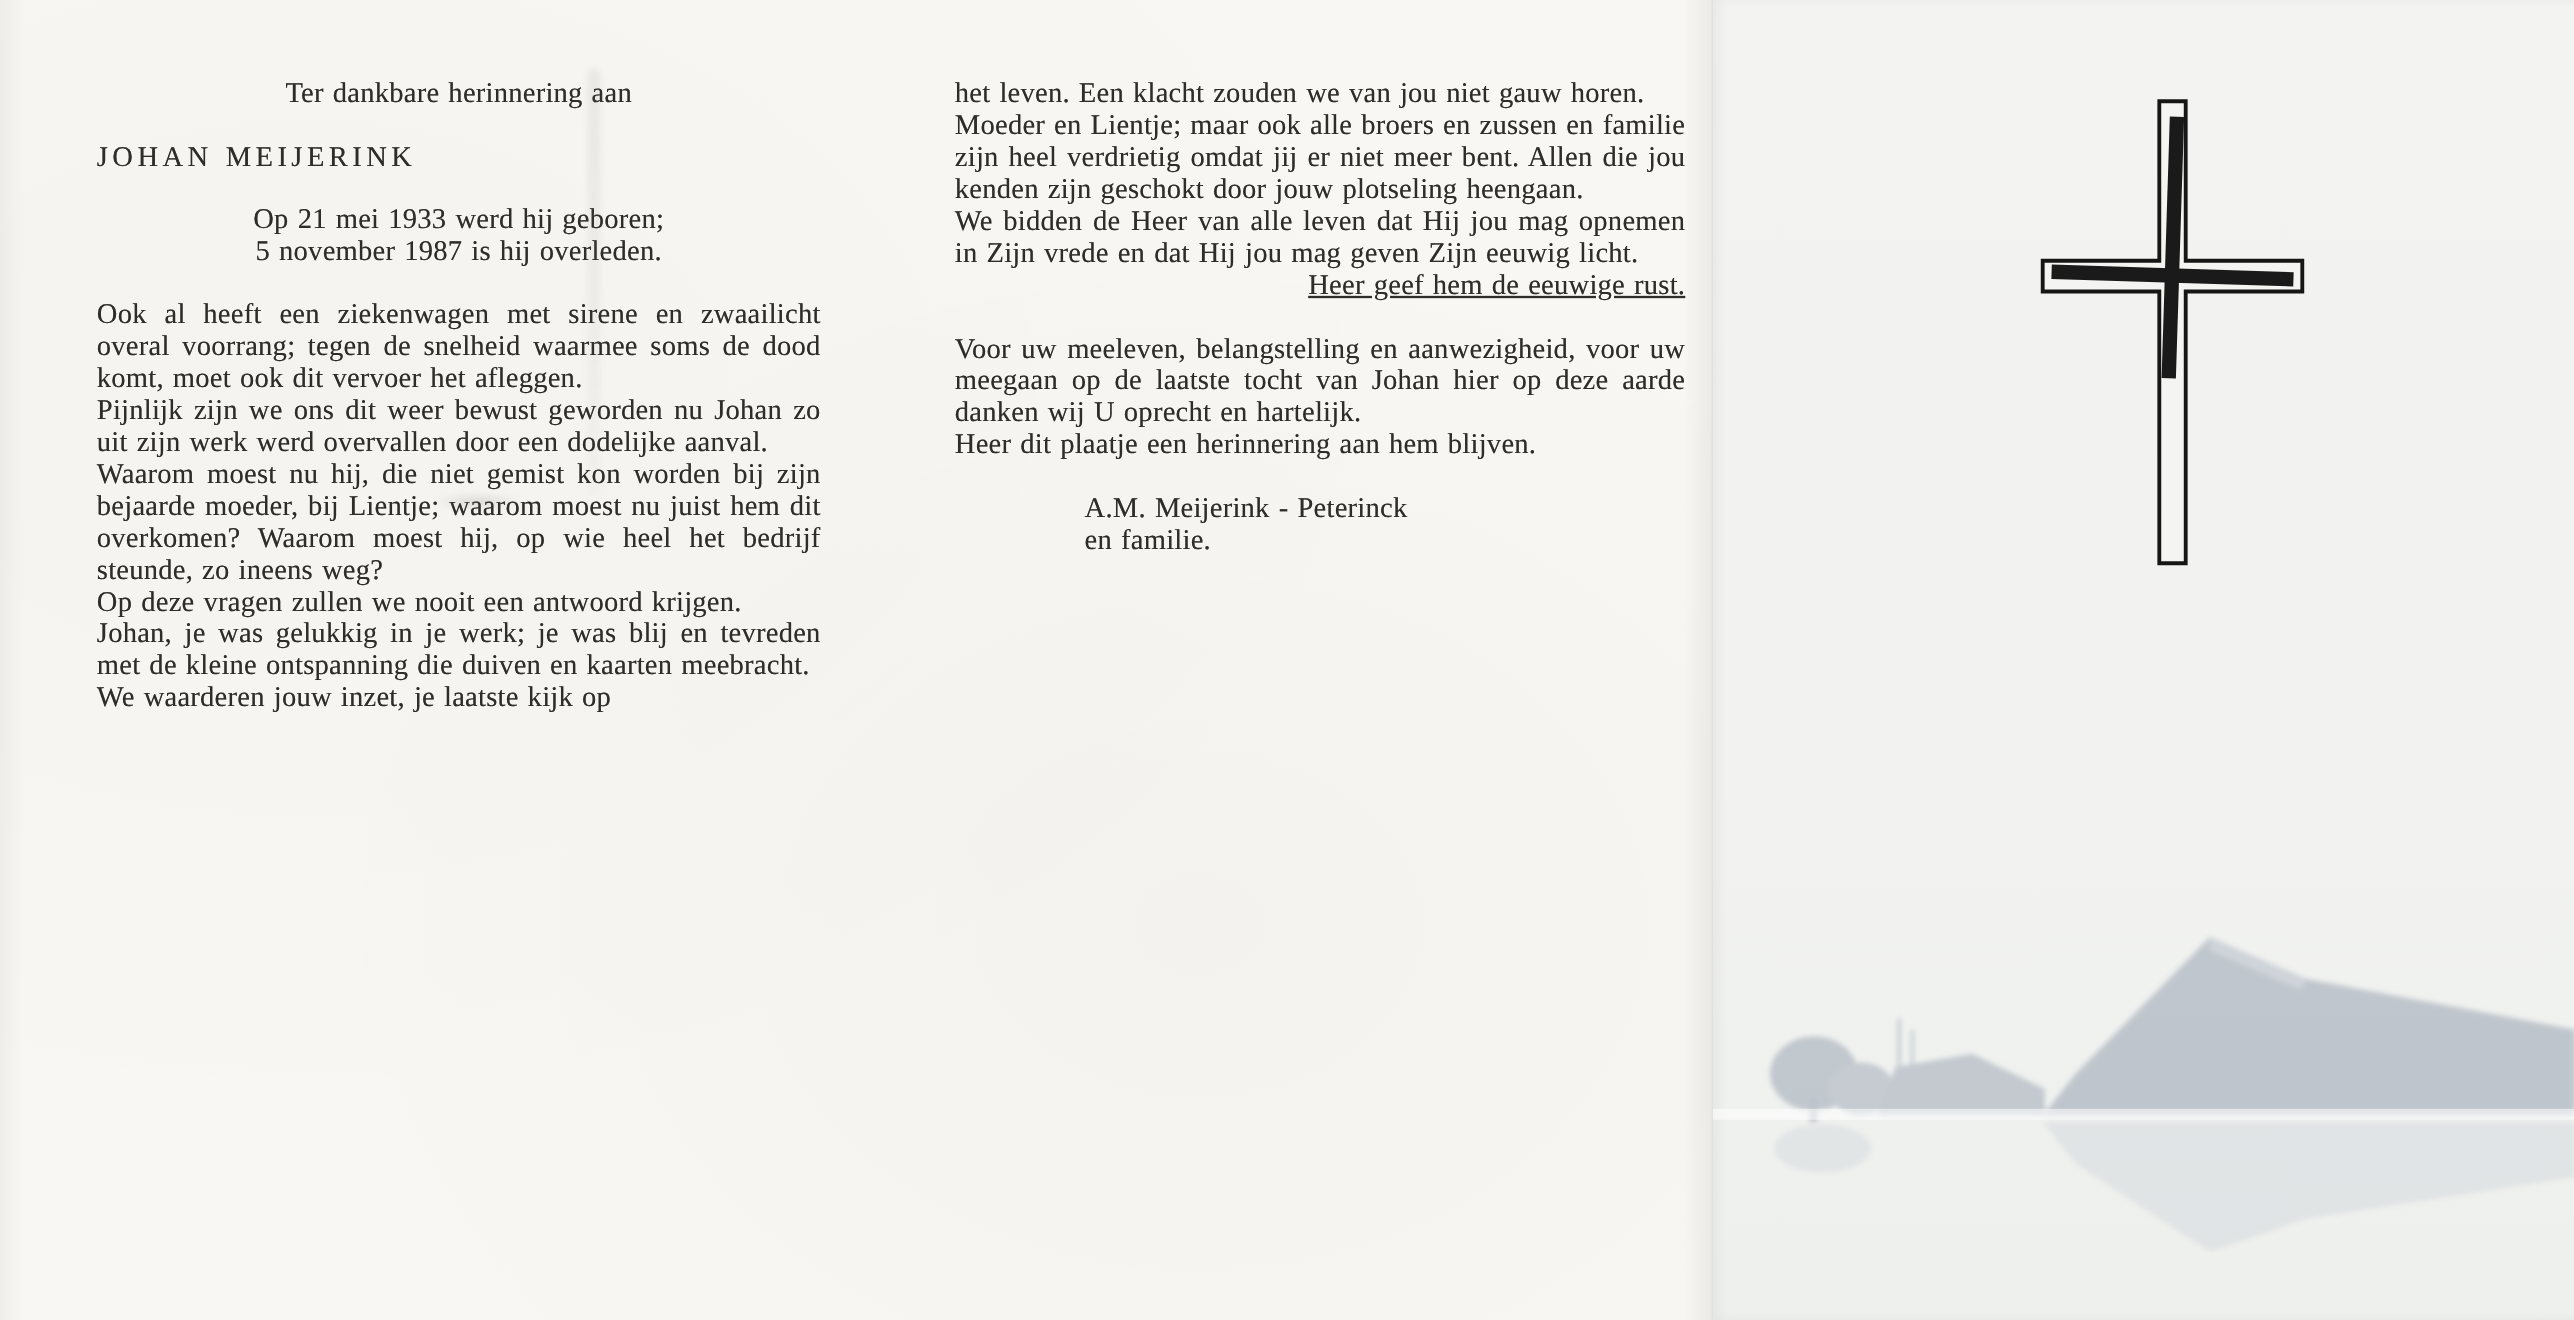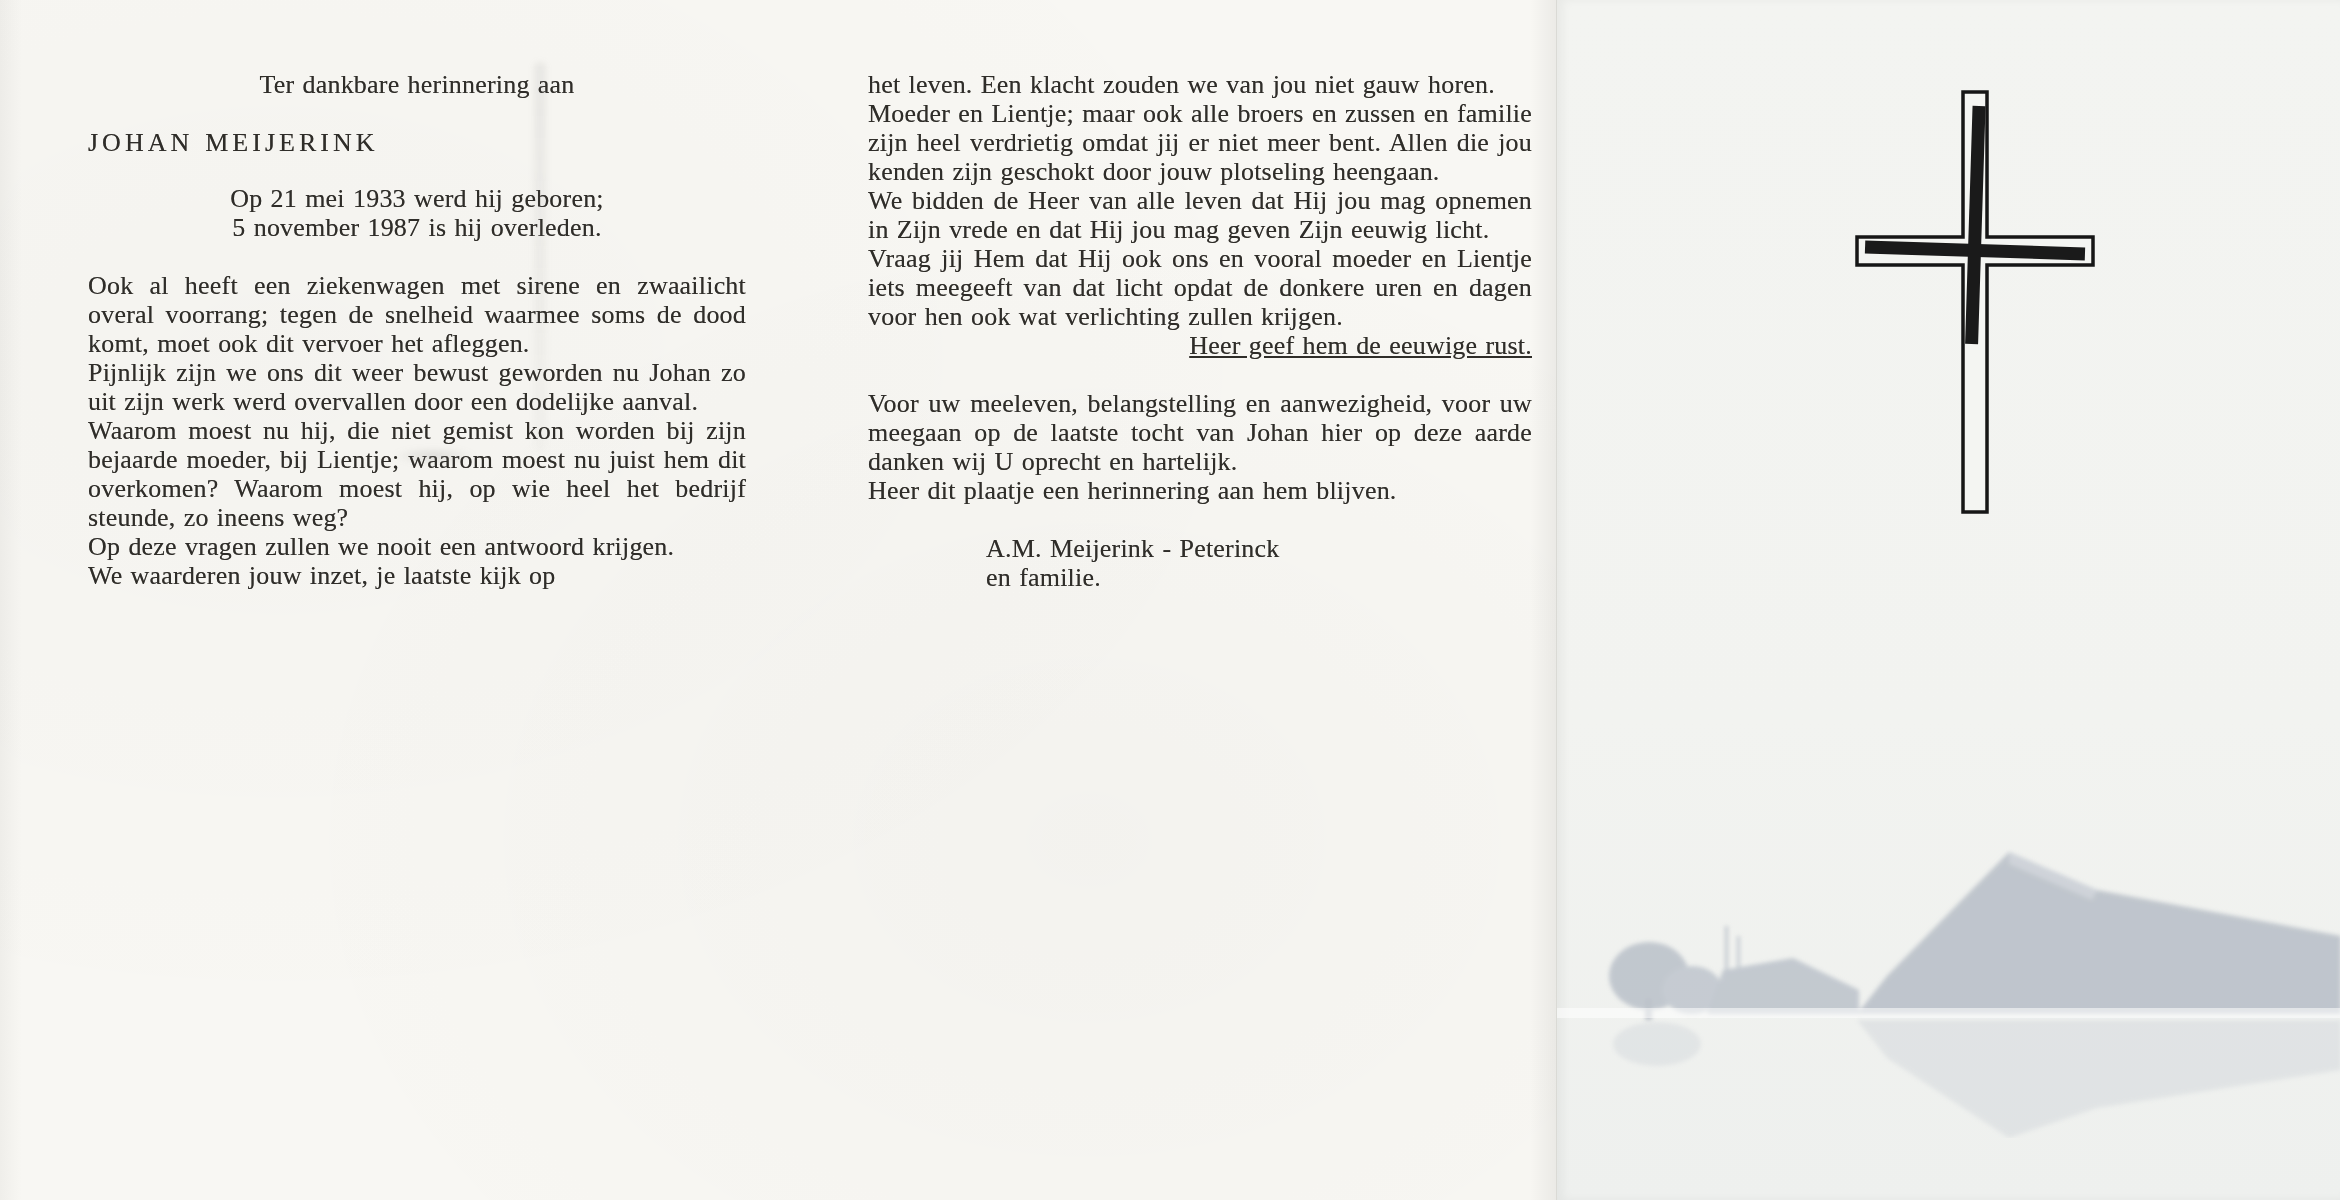--- a/index.html
+++ b/index.html
@@ -63,28 +63,28 @@
     <div class="dedication">Ter dankbare herinnering aan</div>
     <div class="deceased">JOHAN  MEIJERINK</div>
     <div class="dates">
       <div>Op 21 mei 1933 werd hij geboren;</div>
       <div>5 november 1987 is hij overleden.</div>
     </div>
     <p>Ook al heeft een ziekenwagen met sirene en zwaailicht overal voorrang; tegen de snelheid waarmee soms de dood komt, moet ook dit vervoer het afleggen.</p>
     <p>Pijnlijk zijn we ons dit weer bewust geworden nu Johan zo uit zijn werk werd overvallen door een dodelijke aanval.</p>
     <p>Waarom moest nu hij, die niet gemist kon worden bij zijn bejaarde moeder, bij Lientje; waarom moest nu juist hem dit overkomen? Waarom moest hij, op wie heel het bedrijf steunde, zo ineens weg?</p>
     <p>Op deze vragen zullen we nooit een antwoord krijgen.</p>
+    <p>Johan, je was gelukkig in je werk; je was blij en tevreden met de kleine ontspanning die duiven en kaarten meebracht.</p>
     <p>We waarderen jouw inzet, je laatste kijk op</p>
   </div>
 
   <div class="col col-mid">
     <p>het leven. Een klacht zouden we van jou niet gauw horen.</p>
     <p>Moeder en Lientje; maar ook alle broers en zussen en familie zijn heel verdrietig omdat jij er niet meer bent. Allen die jou kenden zijn geschokt door jouw plotseling heengaan.</p>
     <p>We bidden de Heer van alle leven dat Hij jou mag opnemen in Zijn vrede en dat Hij jou mag geven Zijn eeuwig licht.</p>
-    <p>Vraag jij Hem dat Hij ook ons en vooral moeder en Lientje iets meegeeft van dat licht opdat de donkere uren en dagen voor hen ook wat verlichting zullen krijgen.</p>
     <div class="prayer">Heer geef hem de eeuwige rust.</div>
     <div class="ack-block">
       <p>Voor uw meeleven, belangstelling en aanwezigheid, voor uw meegaan op de laatste tocht van Johan hier op deze aarde danken wij U oprecht en hartelijk.</p>
       <p>Heer dit plaatje een herinnering aan hem blijven.</p>
     </div>
     <div class="signature">
       <div>A.M. Meijerink - Peterinck</div>
       <div>en familie.</div>
     </div>
   </div>

